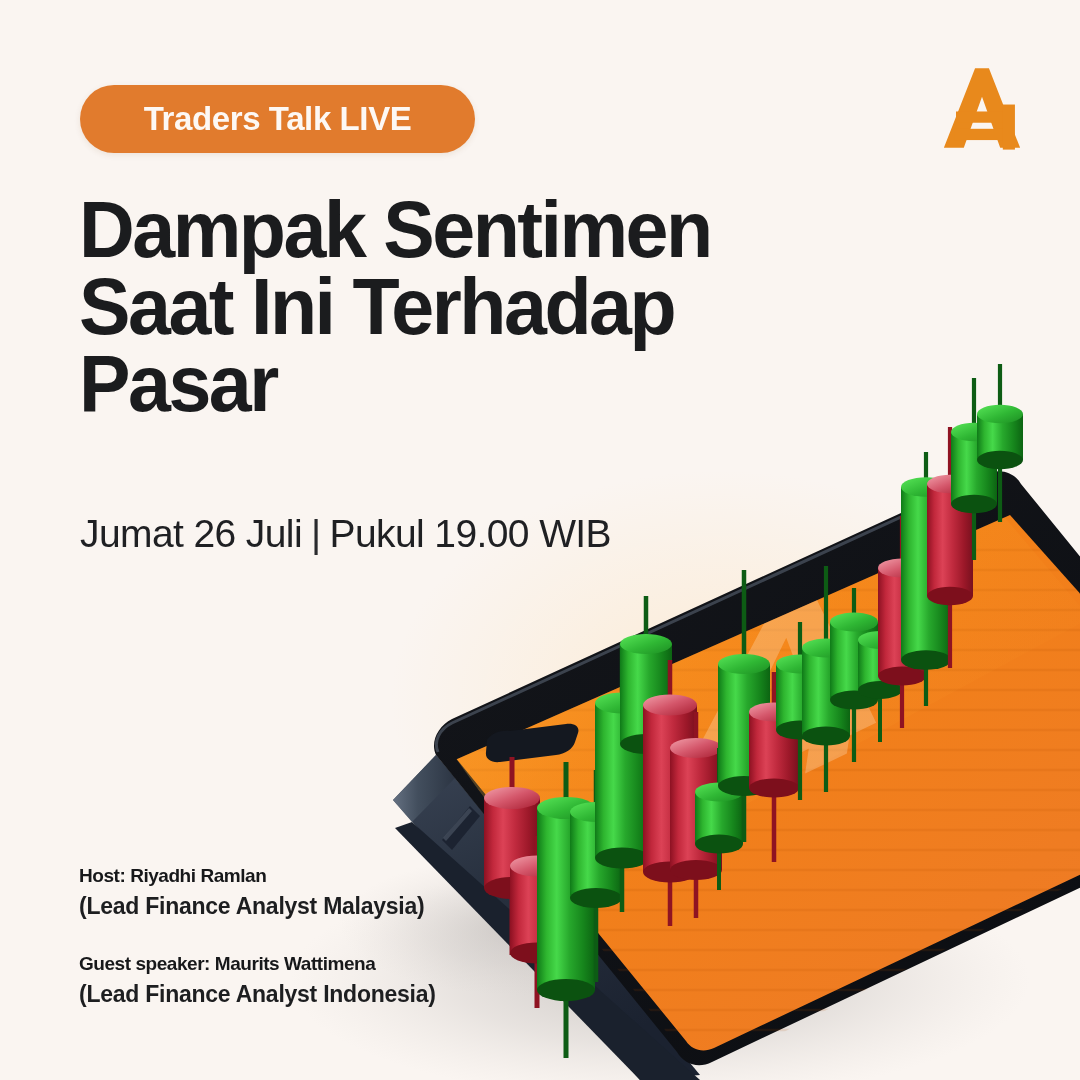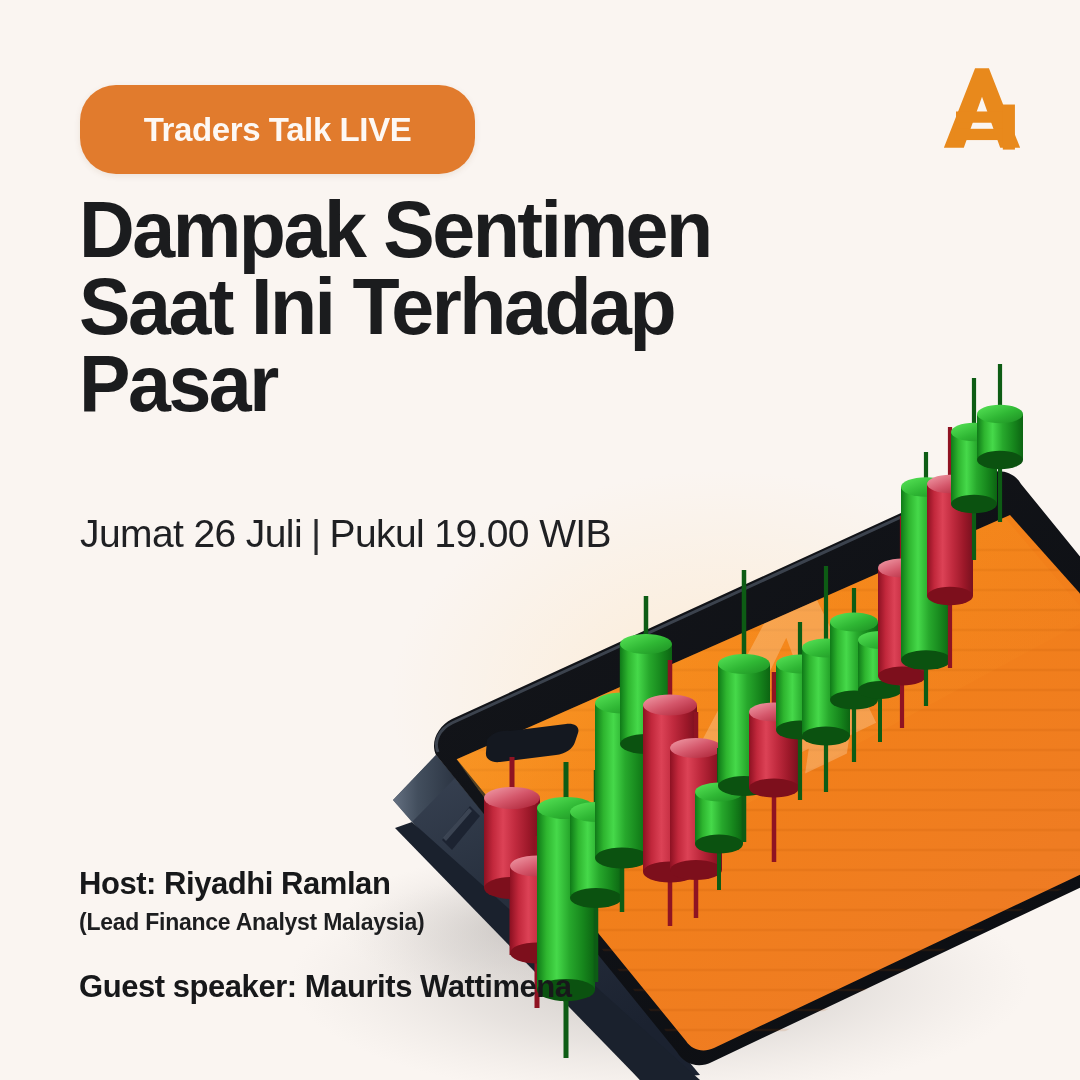--- a/index.html
+++ b/index.html
@@ -9,21 +9,21 @@
     background:#faf5f1;
   }
   #poster{
     position:relative;width:1080px;height:1080px;
     background:#faf5f1;overflow:hidden;
   }
 
   
   #badge{
     position:absolute;left:80px;top:85px;
-    height:89px;min-width:395px;box-sizing:border-box;
+    height:68px;min-width:395px;box-sizing:border-box;
     display:flex;align-items:center;justify-content:center;
     padding:0 46px;
     background:#e17b2d;border-radius:36px;
     box-shadow:0 2px 6px rgba(120,70,20,.10);
   }
   #badge span{
     color:#fdf8f4;font-size:33px;font-weight:bold;
     letter-spacing:-.4px;white-space:nowrap;
   }
 
@@ -49,21 +49,21 @@
   #dateline .sep{
     display:inline-block;margin:0 9px;
     color:#2a2b2e;font-weight:300;
   }
 
   
   #speakers{position:absolute;left:79px;top:864px;z-index:40;}
   .sp-block{margin-bottom:30px;}
   .sp-block:last-child{margin-bottom:9px;}
   .sp-name{
-    font-size:31px;font-weight:bold;color:#17181a;
+    font-size:19px;font-weight:bold;color:#17181a;
     letter-spacing:-.45px;line-height:1.28;white-space:nowrap;
   }
   .sp-role{
     font-size:23px;font-weight:700;color:#1d1e20;
     letter-spacing:-.25px;line-height:1.34;white-space:nowrap;
     margin-top:3px;
   }
 
   
   #art{position:absolute;left:0;top:0;width:1080px;height:1080px;}
@@ -387,16 +387,17 @@
     <span>Jumat 26 Juli</span><span class="sep">|</span><span>Pukul 19.00 WIB</span>
   </div>
 
   <div id="speakers">
     <div class="sp-block">
       <div class="sp-name">Host: Riyadhi Ramlan</div>
       <div class="sp-role">(Lead Finance Analyst Malaysia)</div>
     </div>
     <div class="sp-block">
       <div class="sp-name">Guest speaker: Maurits Wattimena</div>
+      <div class="sp-role">(Lead Finance Analyst Indonesia)</div>
     </div>
   </div>
 
 </div>
 
 </body></html>

